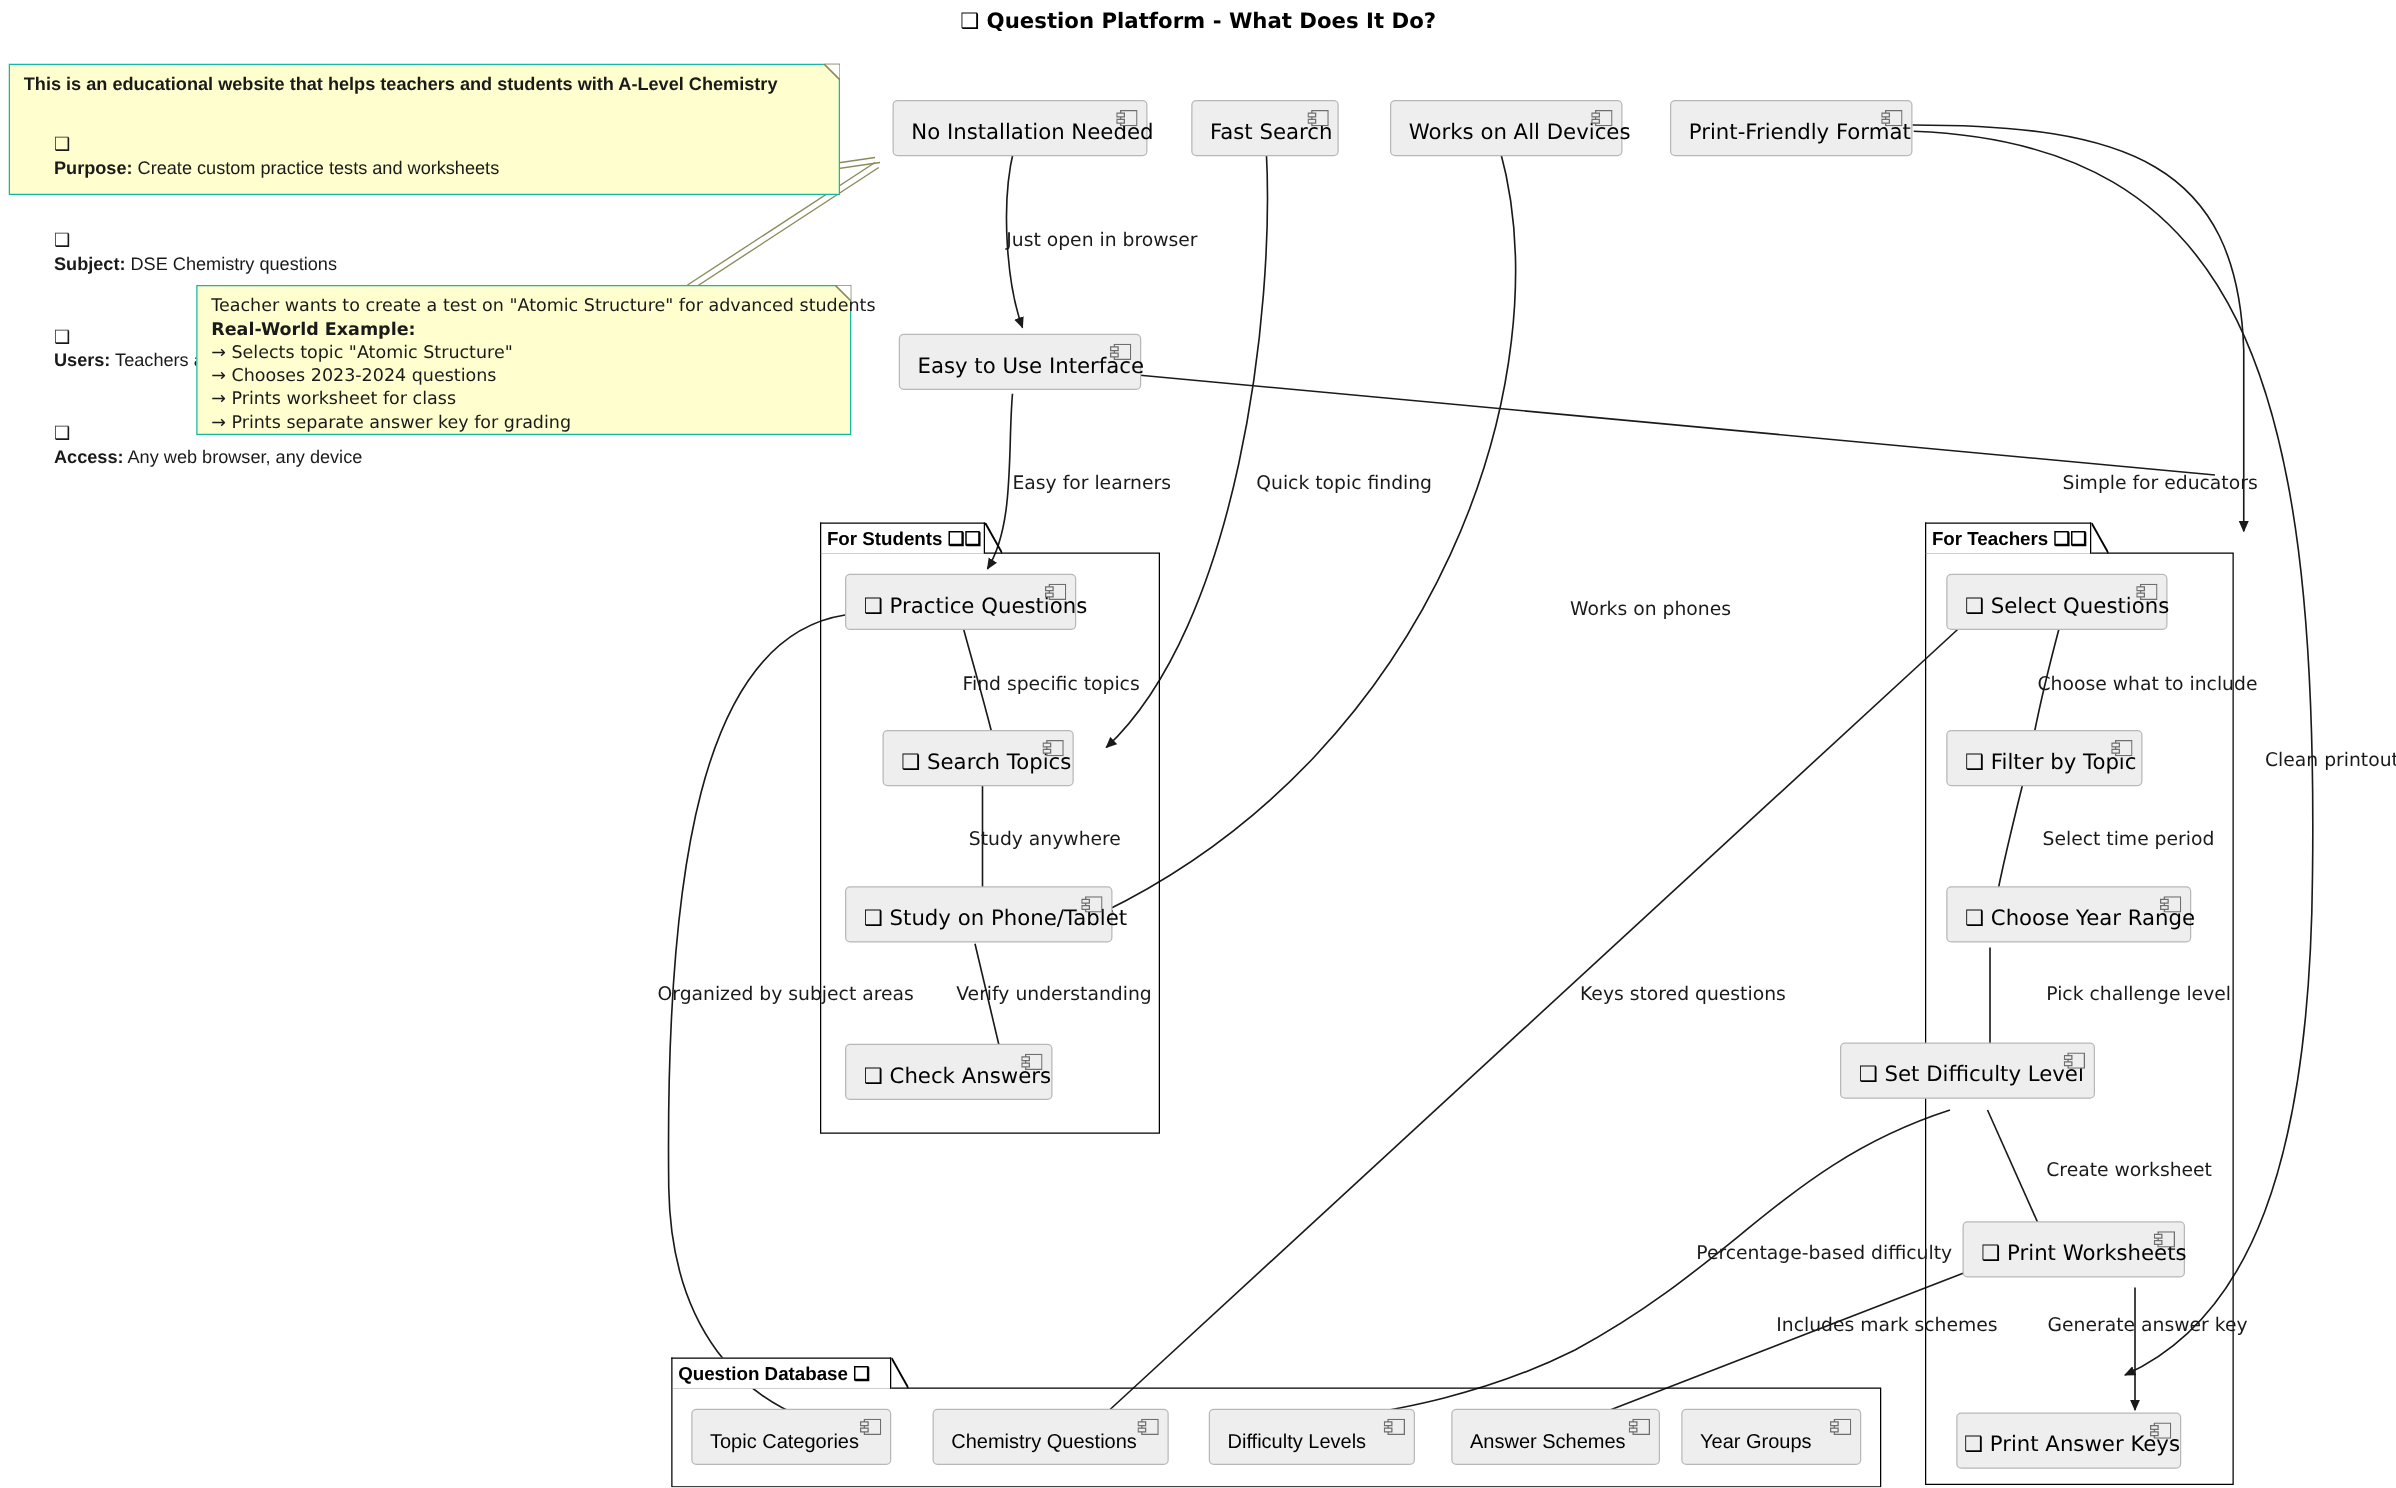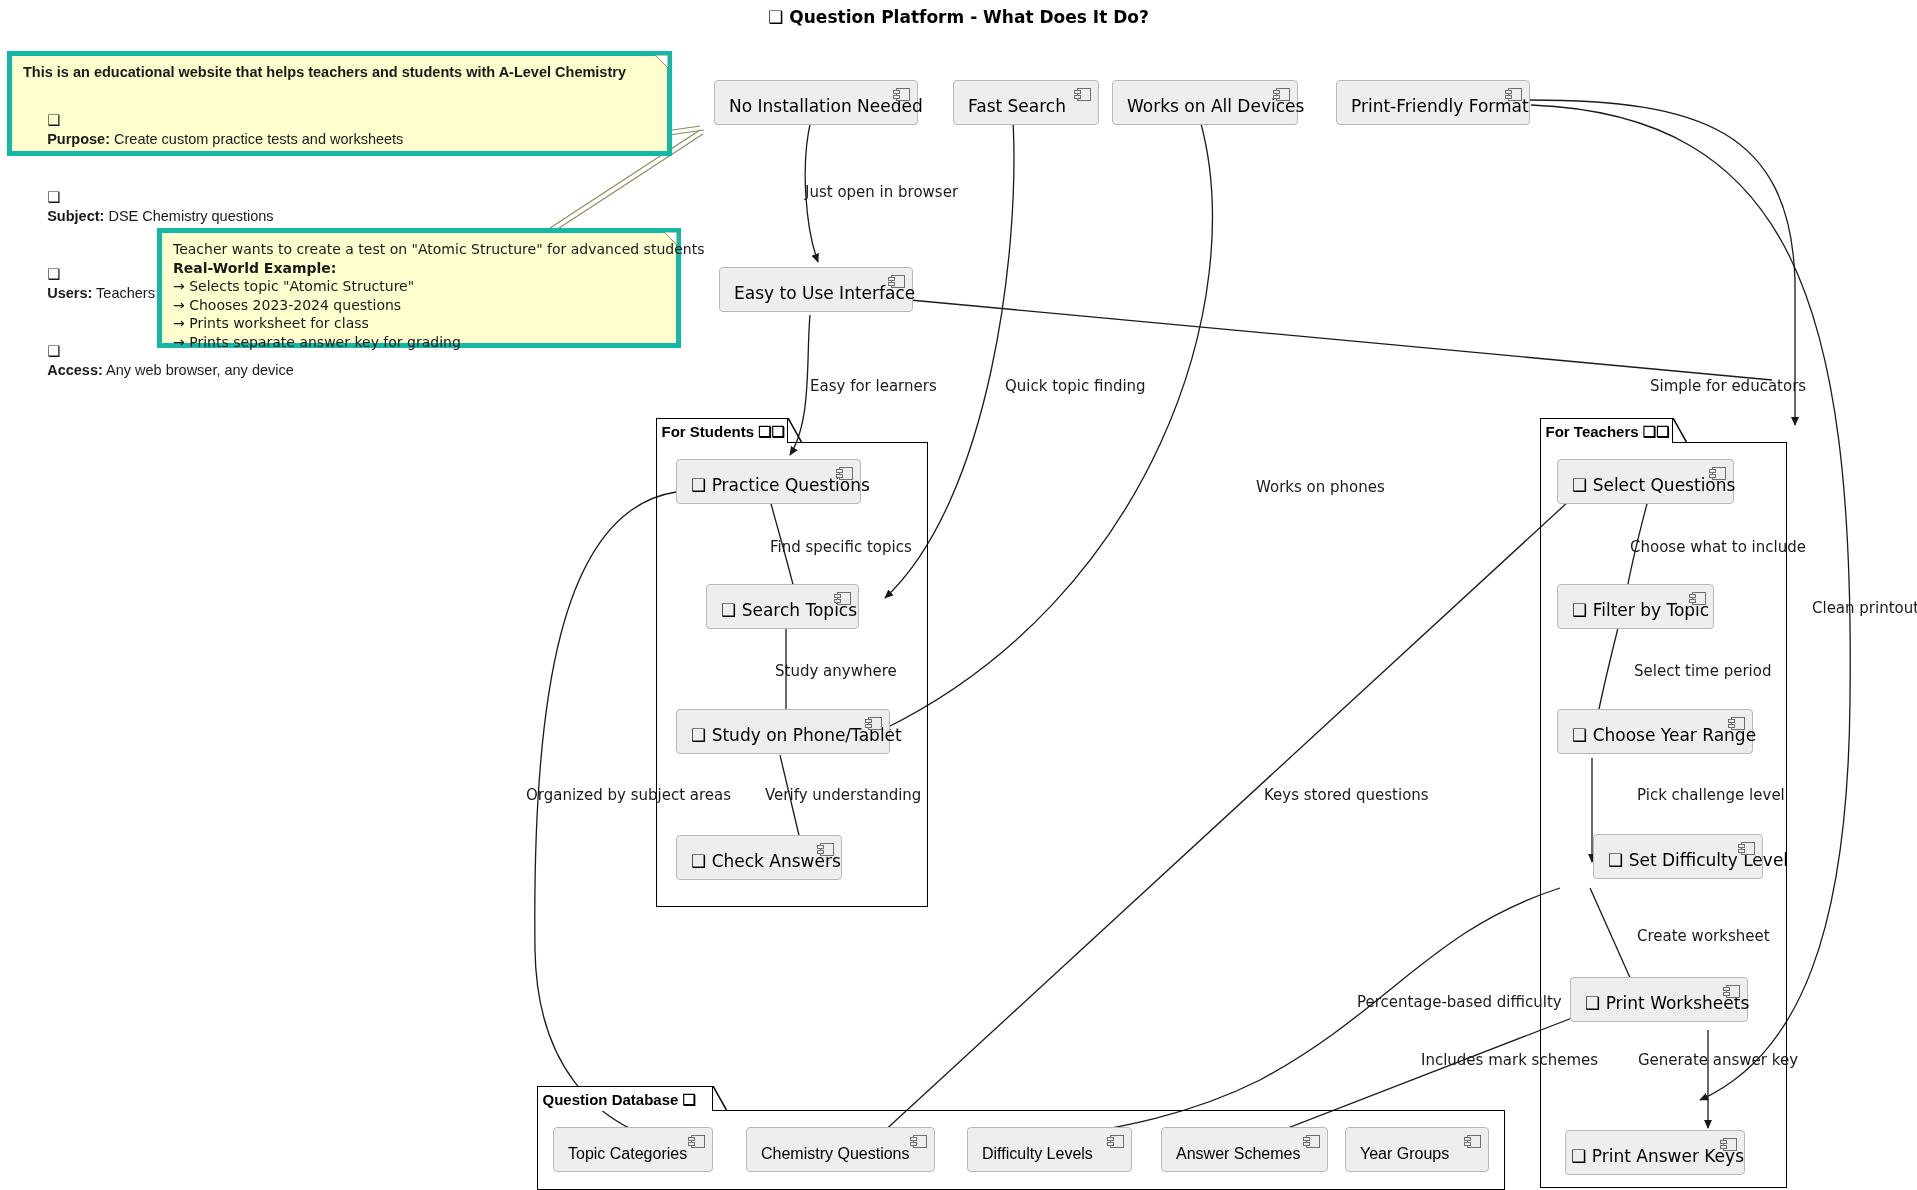--- a/index.html
+++ b/index.html
@@ -101,21 +101,21 @@
     right: 7px;
     top: 7px;
     width: 17px;
     height: 13px;
   }
 
   
   .note {
     position: absolute;
     background: #FEFECE;
-    border: 5px solid #14b8a6;
+    border: 1px solid #14b8a6;
     box-sizing: border-box;
     padding: 7px 11px 8px 11px;
   }
   .note-fold {
     position: absolute;
     right: -1px;
     top: -1px;
     width: 13px;
     height: 13px;
   }
@@ -252,21 +252,21 @@
 
   <div class="component" style="left:714px; top:80px; width:204px; height:45px;">
     <svg class="comp-icon" viewBox="0 0 17 13">
       <rect x="3.5" y="0.5" width="13" height="12" fill="#EEEEEE" stroke="#6E6E6E" stroke-width="1"></rect>
       <rect x="0.5" y="2.5" width="6" height="3" fill="#EEEEEE" stroke="#6E6E6E" stroke-width="1"></rect>
       <rect x="0.5" y="7.5" width="6" height="3" fill="#EEEEEE" stroke="#6E6E6E" stroke-width="1"></rect>
     </svg>
     <span class="component-label">No Installation Needed</span>
   </div>
 
-  <div class="component" style="left:953px; top:80px; width:146px; height:45px;">
+  <div class="component" style="left:953px; top:80px; width:118px; height:45px;">
     <svg class="comp-icon" viewBox="0 0 17 13">
       <rect x="3.5" y="0.5" width="13" height="12" fill="#EEEEEE" stroke="#6E6E6E" stroke-width="1"></rect>
       <rect x="0.5" y="2.5" width="6" height="3" fill="#EEEEEE" stroke="#6E6E6E" stroke-width="1"></rect>
       <rect x="0.5" y="7.5" width="6" height="3" fill="#EEEEEE" stroke="#6E6E6E" stroke-width="1"></rect>
     </svg>
     <span class="component-label">Fast Search</span>
   </div>
 
   <div class="component" style="left:1112px; top:80px; width:186px; height:45px;">
     <svg class="comp-icon" viewBox="0 0 17 13">
@@ -373,21 +373,21 @@
 
   <div class="component" style="left:1557px; top:709px; width:196px; height:45px;">
     <svg class="comp-icon" viewBox="0 0 17 13">
       <rect x="3.5" y="0.5" width="13" height="12" fill="#EEEEEE" stroke="#6E6E6E" stroke-width="1"></rect>
       <rect x="0.5" y="2.5" width="6" height="3" fill="#EEEEEE" stroke="#6E6E6E" stroke-width="1"></rect>
       <rect x="0.5" y="7.5" width="6" height="3" fill="#EEEEEE" stroke="#6E6E6E" stroke-width="1"></rect>
     </svg>
     <span class="component-label">❑ Choose Year Range</span>
   </div>
 
-  <div class="component" style="left:1593px; top:834px; width:170px; height:45px;">
+  <div class="component" style="left:1472px; top:834px; width:204px; height:45px;">
     <svg class="comp-icon" viewBox="0 0 17 13">
       <rect x="3.5" y="0.5" width="13" height="12" fill="#EEEEEE" stroke="#6E6E6E" stroke-width="1"></rect>
       <rect x="0.5" y="2.5" width="6" height="3" fill="#EEEEEE" stroke="#6E6E6E" stroke-width="1"></rect>
       <rect x="0.5" y="7.5" width="6" height="3" fill="#EEEEEE" stroke="#6E6E6E" stroke-width="1"></rect>
     </svg>
     <span class="component-label">❑ Set Difficulty Level</span>
   </div>
 
   <div class="component" style="left:1570px; top:977px; width:178px; height:45px;">
     <svg class="comp-icon" viewBox="0 0 17 13">

